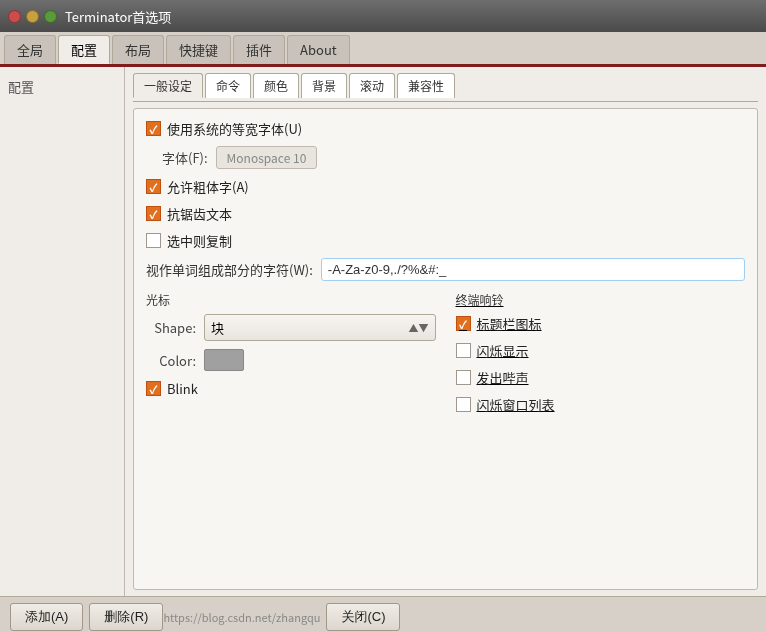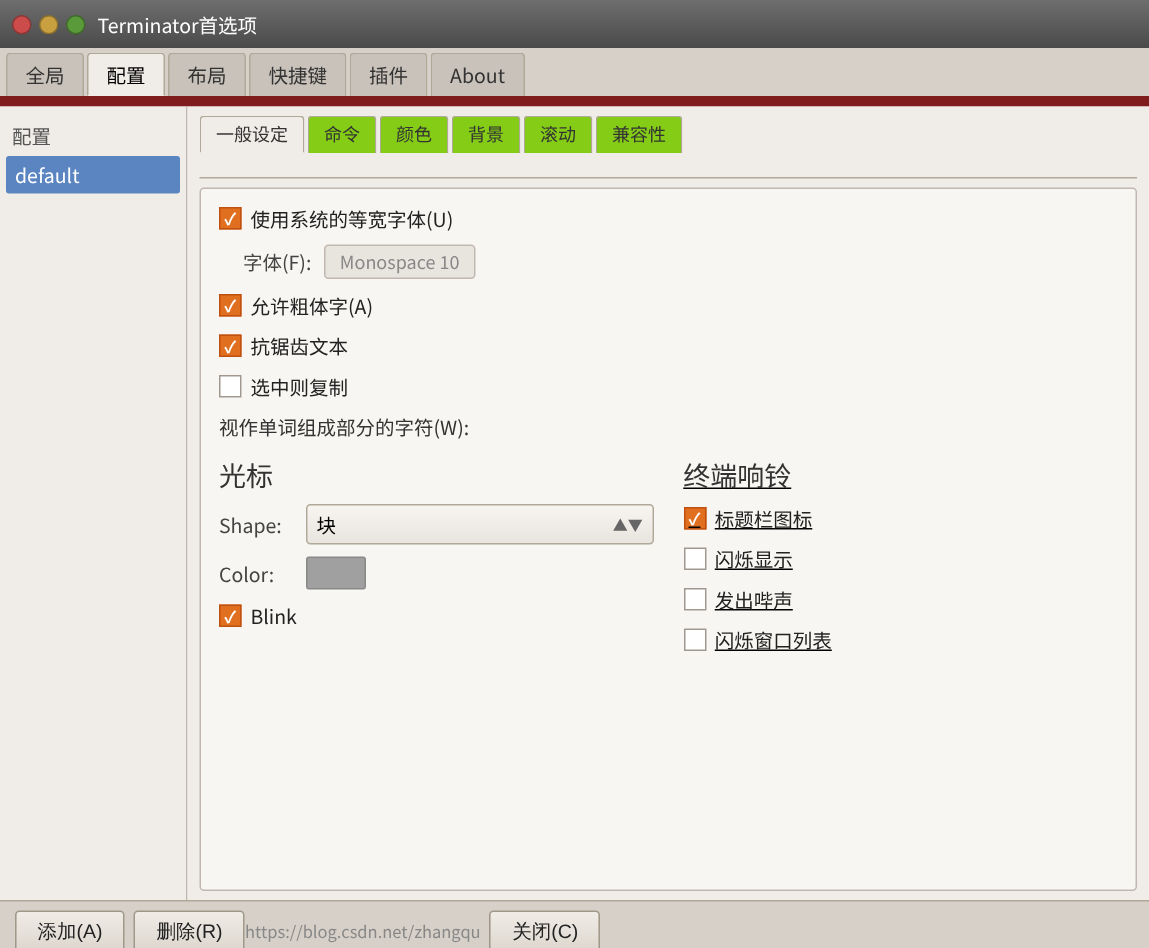--- a/index.html
+++ b/index.html
@@ -36,21 +36,21 @@
       cursor: pointer;
     }
     .btn-close { background: #cc4c4c; }
     .btn-min { background: #c8a040; }
     .btn-max { background: #5a9a3a; }
 
     
     .top-tabs {
       background: #d6d0c8;
       display: flex;
-      border-bottom: 7px solid #7f1d1d;
+      border-bottom: 3px solid #7f1d1d;
       padding: 3px 4px 0;
       gap: 2px;
     }
     .top-tab {
       padding: 4px 12px;
       background: #c8c2ba;
       border: 1px solid #b0a898;
       border-bottom: none;
       border-radius: 3px 3px 0 0;
       cursor: pointer;
@@ -102,25 +102,25 @@
       display: flex;
       flex-direction: column;
     }
 
     
     .inner-tabs {
       display: flex;
       gap: 2px;
       margin-bottom: 6px;
       border-bottom: 1px solid #b0a898;
-      padding-bottom: 16px;
+      padding-bottom: 3px;
     }
     .inner-tab {
       padding: 3px 10px;
-      background: #84cc16;
+      background: #ffffff;
       border: 1px solid #b0a898;
       border-bottom: none;
       border-radius: 3px 3px 0 0;
       cursor: pointer;
       font-size: 12px;
       color: #333;
     }
     .inner-tab.active {
       background: #f0ece8;
       border-bottom: 1px solid #f0ece8;
@@ -213,33 +213,33 @@
     .two-column {
       display: flex;
       gap: 20px;
       margin-top: 8px;
     }
 
     .col-left { flex: 1; }
     .col-right { flex: 1; text-decoration: underline; }
 
     .section-title {
-      font-size: 18px;
+      font-size: 12px;
       color: #333;
       margin-bottom: 6px;
       font-weight: normal;
     }
 
     .field-row {
       display: flex;
       align-items: center;
       gap: 8px;
       margin-bottom: 8px;
     }
-    .field-label { font-size: 13px; color: #444; width: 50px; }
+    .field-label { font-size: 13px; color: #444; width: 50px; text-align: right; }
     .field-select {
       flex: 1;
       border: 1px solid #b0a898;
       background: linear-gradient(to bottom, #f8f4f0, #e8e4de);
       border-radius: 3px;
       padding: 3px 6px;
       font-size: 13px;
       display: flex;
       align-items: center;
       justify-content: space-between;
@@ -306,21 +306,20 @@
   <div class="top-tab">布局</div>
   <div class="top-tab">快捷键</div>
   <div class="top-tab">插件</div>
   <div class="top-tab">About</div>
 </div>
 
 <div class="main-layout">
 
   <div class="sidebar">
     <div class="sidebar-section-label">配置</div>
-    <div class="sidebar-item selected">default</div>
   </div>
 
   <div class="content-area">
 
     <div class="inner-tabs">
       <div class="inner-tab active">一般设定</div>
       <div class="inner-tab">命令</div>
       <div class="inner-tab">颜色</div>
       <div class="inner-tab">背景</div>
       <div class="inner-tab">滚动</div>
@@ -350,20 +349,21 @@
       </div>
 
 
       <div class="checkbox-row">
         <div class="checkbox-styled"></div>
         <label>选中则复制</label>
       </div>
 
       <div class="word-chars-row">
         <span class="word-chars-label">视作单词组成部分的字符(W):</span>
+        <input class="word-chars-input" type="text" value="-A-Za-z0-9,./?%&amp;#:_" style="">
       </div>
 
       <div class="two-column">
 
         <div class="col-left">
           <div class="section-title">光标</div>
 
           <div class="field-row">
             <span class="field-label">Shape:</span>
             <div class="field-select">

